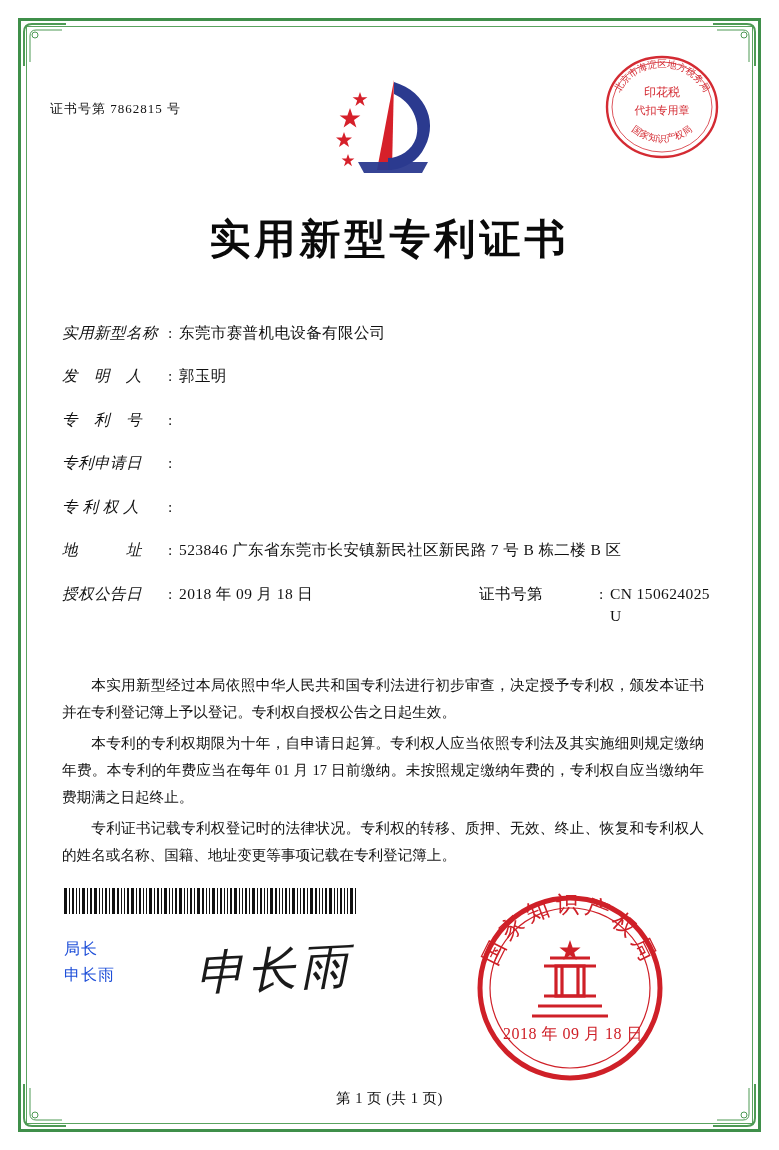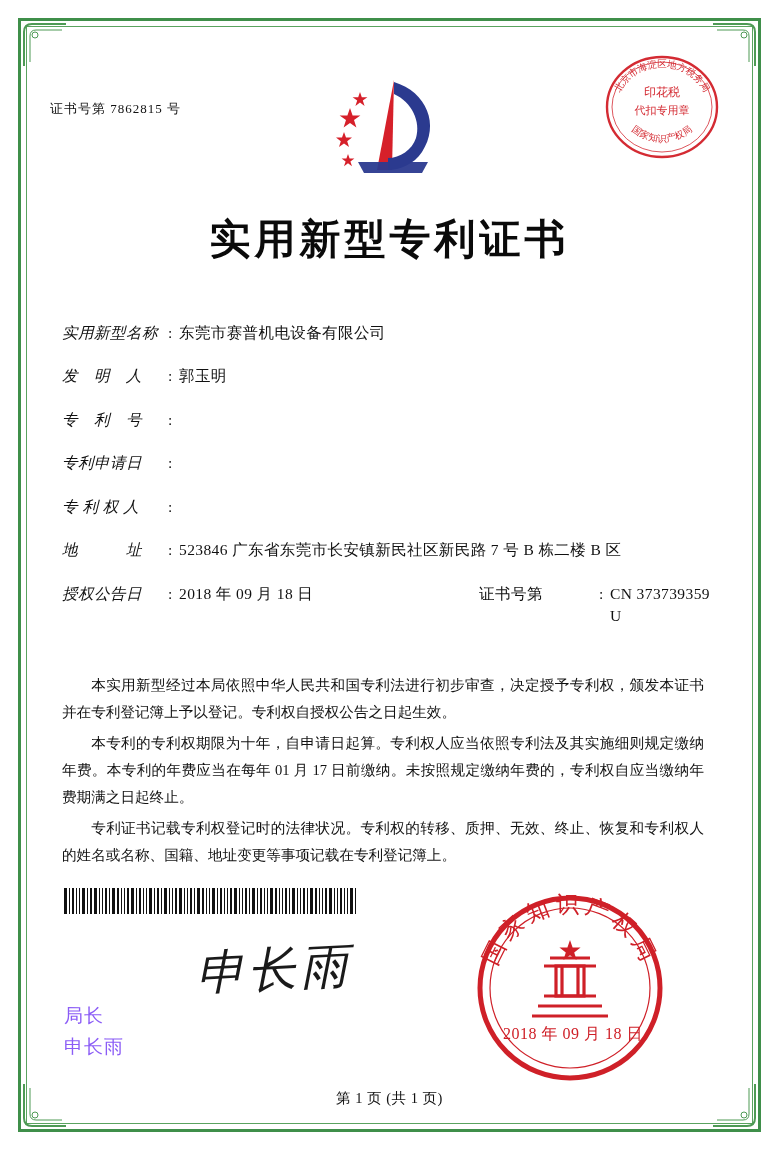--- a/index.html
+++ b/index.html
@@ -145,24 +145,24 @@
   .barcode i {
     display: block;
     background: #111;
     margin-right: 2px;
   }
 
   
   .sig-block {
     position: absolute;
     left: 64px;
-    top: 1000px;
-    font-size: 19px;
+    top: 936px;
+    font-size: 16px;
     line-height: 1.65;
-    color: #8b5cf6;
+    color: #1d4ed8;
     letter-spacing: 1px;
   }
   .sig-script {
     position: absolute;
     left: 196px;
     top: 938px;
     font-size: 48px;
     font-family: "DejaVu Serif", serif;
     font-style: italic;
     color: #1a1a1a;
@@ -306,21 +306,21 @@
       <span class="field-colon">:</span>
       <span class="field-value">523846 广东省东莞市长安镇新民社区新民路 7 号 B 栋二楼 B 区</span>
     </div>
 
     <div class="field-row two-col">
       <span class="field-label">授权公告日</span>
       <span class="field-colon">:</span>
       <span class="field-value">2018 年 09 月 18 日</span>
       <span class="second-label">证书号第</span>
       <span class="field-colon">:</span>
-      <span class="second-value">CN 373739359 U</span>
+      <span class="second-value">CN 150624025 U</span>
     </div>
 
   </div>
 
   <div class="paragraphs">
     <p>本实用新型经过本局依照中华人民共和国专利法进行初步审查，决定授予专利权，颁发本证书并在专利登记簿上予以登记。专利权自授权公告之日起生效。</p>
     <p>本专利的专利权期限为十年，自申请日起算。专利权人应当依照专利法及其实施细则规定缴纳年费。本专利的年费应当在每年 01 月 17 日前缴纳。未按照规定缴纳年费的，专利权自应当缴纳年费期满之日起终止。</p>
     <p>专利证书记载专利权登记时的法律状况。专利权的转移、质押、无效、终止、恢复和专利权人的姓名或名称、国籍、地址变更等事项记载在专利登记簿上。</p>
   </div>
 

